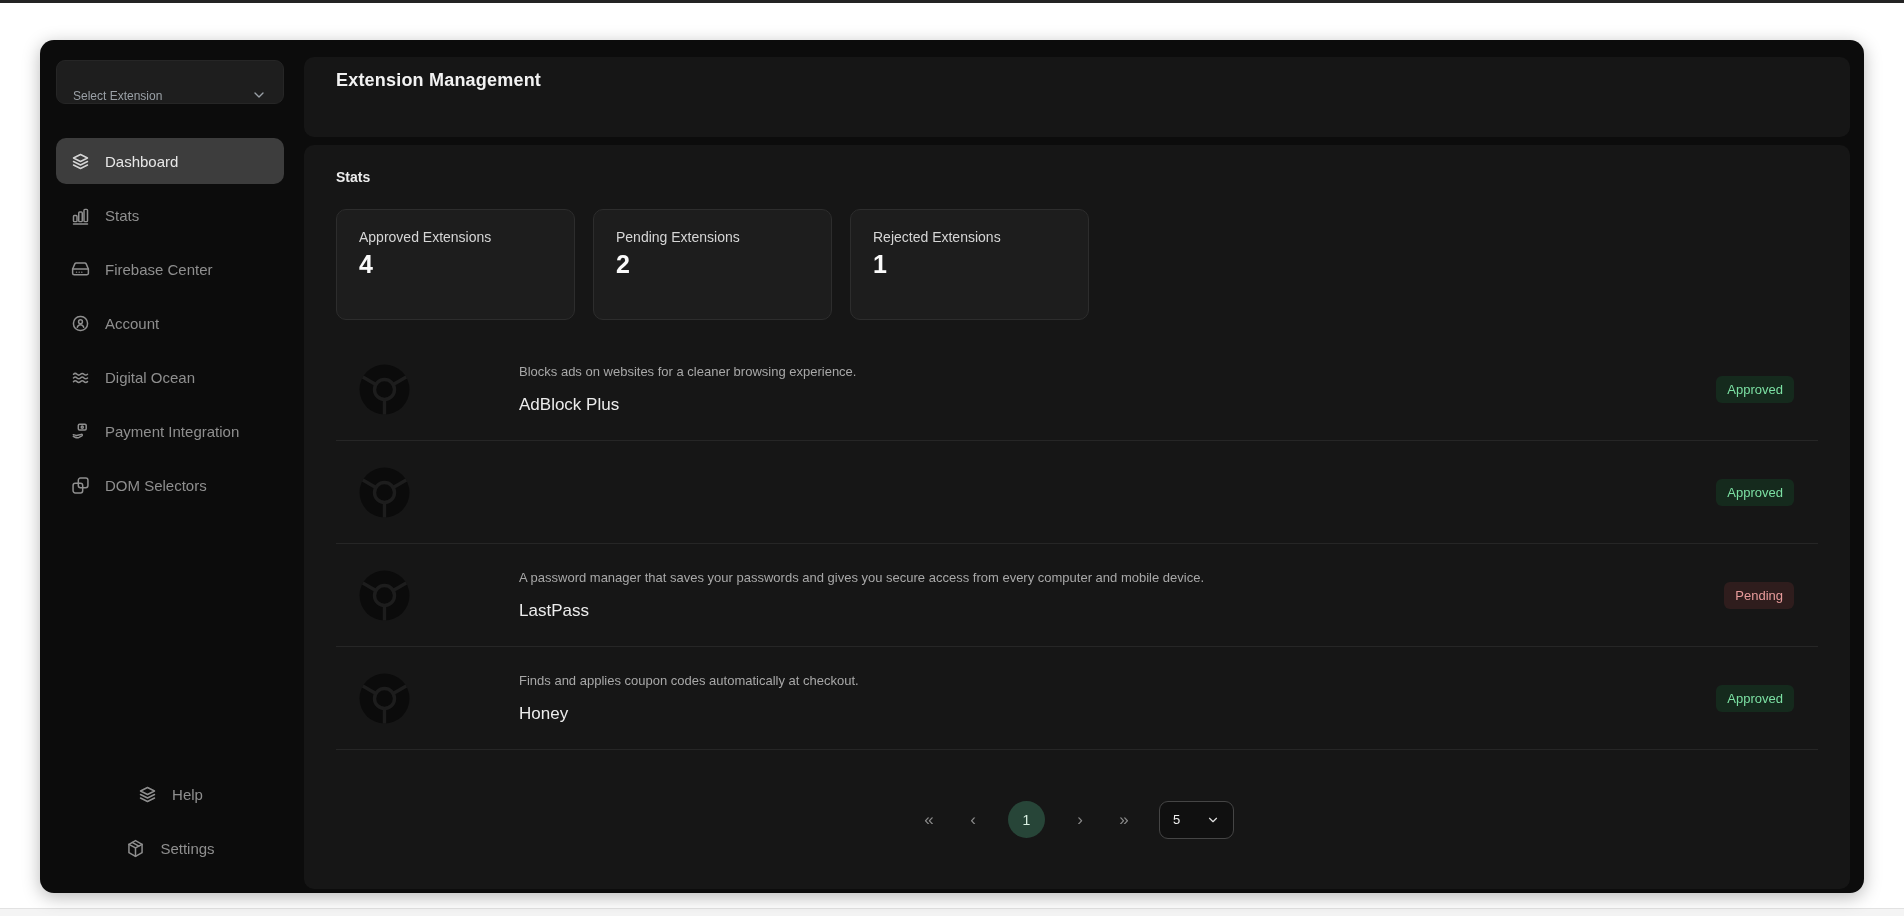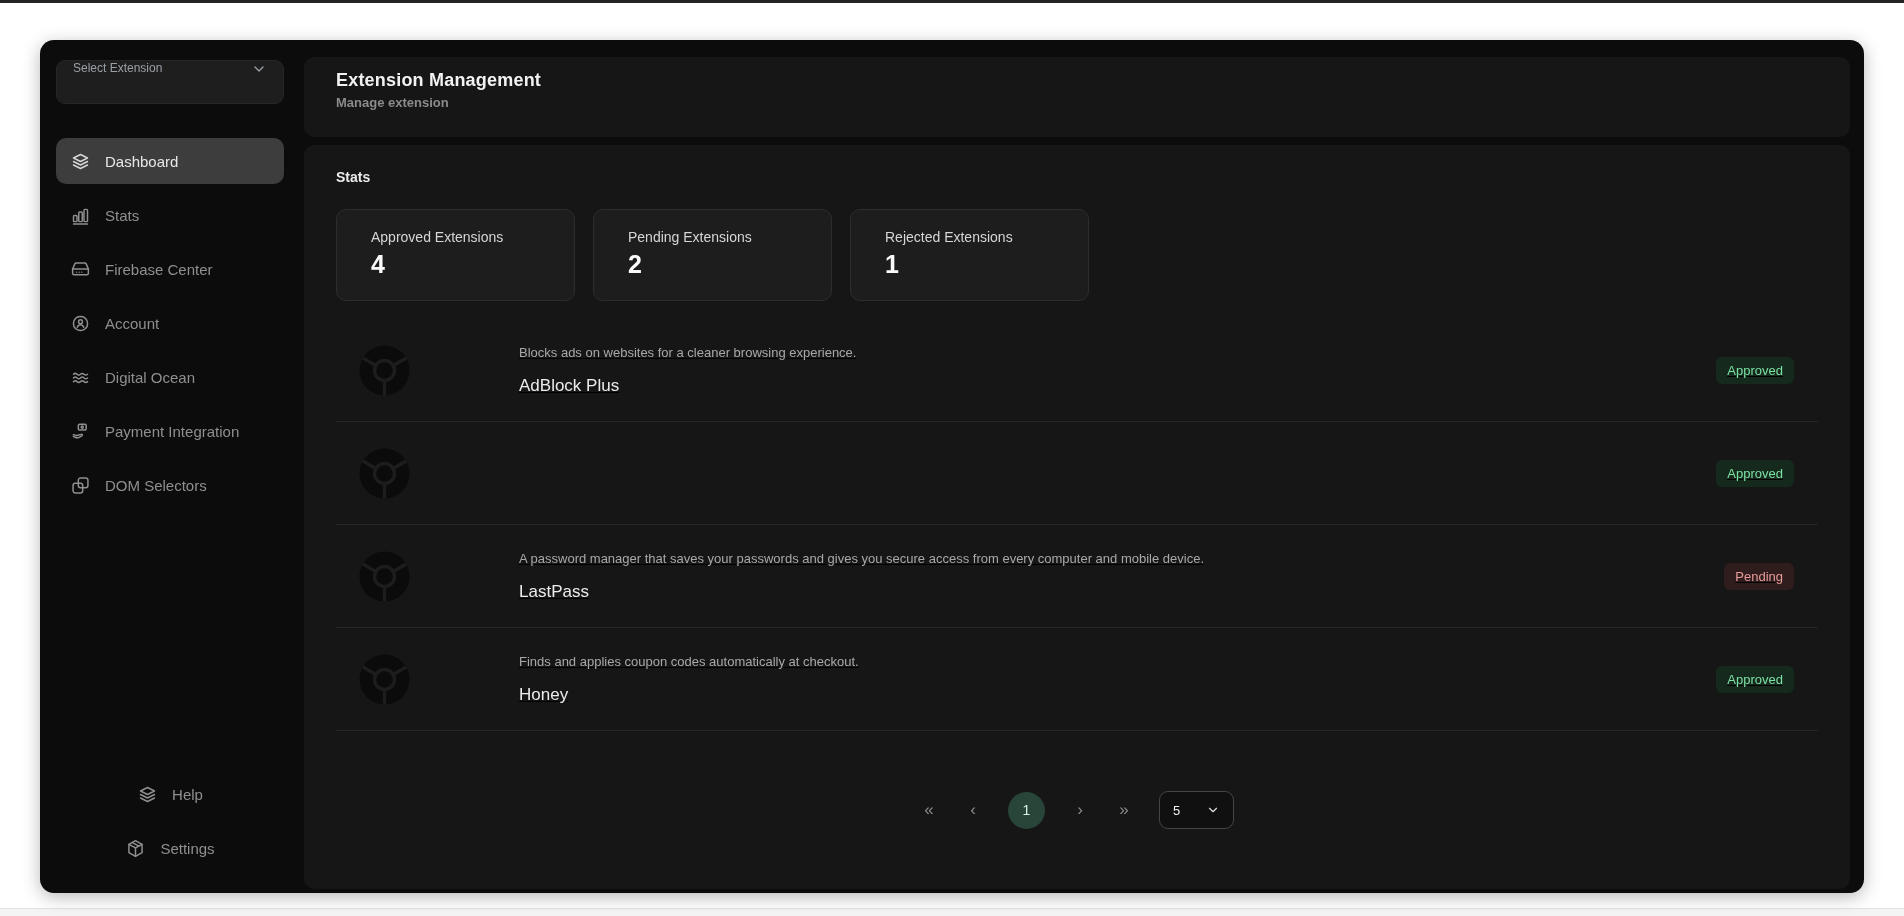--- a/index.html
+++ b/index.html
@@ -10,55 +10,55 @@
     background:#f4f4f4; border-top:1px solid #e2e2e2; }
 
   .frame { position:absolute; left:40px; top:40px; width:1824px; height:853px;
     background:#0c0c0c; border-radius:14px; display:flex; overflow:hidden;
     box-shadow:0 4px 18px rgba(0,0,0,.28); }
 
   
   .sidebar { width:260px; flex:0 0 260px; display:flex; flex-direction:column;
     padding:20px 16px 22px 16px; }
   .select-ext { height:44px; background:#1e1e1e; border:1px solid #262626; border-radius:9px;
-    display:flex; align-items:flex-start; justify-content:space-between; padding:0 16px;
+    display:flex; align-items:flex-end; justify-content:space-between; padding:0 16px;
     color:#9aa0a6; font-size:12px; cursor:pointer; }
   .select-ext svg { width:16px; height:16px; stroke:#9aa0a6; }
   .nav { margin-top:34px; display:flex; flex-direction:column; }
   .nav-bottom { margin-top:auto;align-items:center; }
   .nav-item { height:46px; margin-bottom:8px; border-radius:10px; display:flex; align-items:center;
     padding:0 14px; color:#8f8f8f; font-size:15px; cursor:pointer; }
   .nav-item svg { width:21px; height:21px; stroke:#8f8f8f; flex:0 0 21px; margin-right:14px; }
   .nav-item.active { background:#3d3d3d; color:#e7e7e7; }
   .nav-item.active svg { stroke:#d6d6d6; }
 
   
   .main { flex:1; display:flex; flex-direction:column; padding:17px 14px 4px 4px; }
   .card { background:#161616; border-radius:10px; }
   .header-card { height:80px; padding:13px 32px; }
   .page-title { color:#f2f2f2; font-size:18px; font-weight:600; letter-spacing:.2px; }
   .page-subtitle { color:#8b8b8b; font-size:13px; font-weight:600; margin-top:4px; }
 
   .body-card { flex:1; margin-top:8px; padding:24px 32px 0 32px; display:flex; flex-direction:column; }
   .section-label { color:#ececec; font-size:14px; font-weight:600; }
   .stat-row { display:flex; gap:18px; margin-top:24px; }
-  .stat-card { width:239px; height:92px; background:#1d1d1d; border:1px solid #2d2d2d;
-    border-radius:10px; padding:19px 34px; }
+  .stat-card { width:239px; height:111px; background:#1d1d1d; border:1px solid #2d2d2d;
+    border-radius:10px; padding:19px 22px; }
   .stat-label { color:#d6d6d6; font-size:14px; }
   .stat-value { color:#fafafa; font-size:25px; font-weight:600; margin-top:5px; }
 
   .apps-header { display:flex; align-items:flex-start; justify-content:space-between; margin-top:38px; }
   .apps-sub { color:#9aa0a6; font-size:13px; margin-top:7px; }
   .add-btn { background:#34d399; color:#0d2a1c; border:none; border-radius:17px; height:34px;
     padding:0 16px; font-size:13px; font-weight:700; cursor:pointer;
     font-family:"Liberation Sans","DejaVu Sans",sans-serif; }
 
   .app-list { margin-top:18px; }
   .app-row { height:103px; display:flex; align-items:center; padding-left:22px;
-    border-bottom:1px solid #262626;text-decoration:underline; }
+    border-bottom:1px solid #262626; }
   .app-icon { width:53px; height:53px; flex:0 0 53px; margin-right:108px; }
   .app-text { display:flex; flex-direction:column; }
   .app-desc { color:#a8a8a8; font-size:13px; }
   .app-name { color:#ececec; font-size:17px; font-weight:500; margin-top:16px; }
   .badge { margin-left:auto; margin-right:24px; border-radius:6px; padding:6px 11px;
     font-size:13px; }
   .status-approved { background:#152a1d; color:#7ce0a3; }
   .status-pending  { background:#2f1d1d; color:#e89b9b; }
 
   .pagination { flex:1; display:flex; align-items:center; justify-content:center; gap:26px;
@@ -204,21 +204,20 @@
           </svg>
         <span>Settings</span>
       </div>
     </nav>
   </aside>
 
   <main class="main">
 
     <div class="card header-card">
       <div class="page-title">Extension Management</div>
-      <div class="page-subtitle">Manage extension</div>
     </div>
 
     <div class="card body-card">
 
       <div class="section-label">Stats</div>
 
       <div class="stat-row">
         <div class="stat-card">
           <div class="stat-label">Approved Extensions</div>
           <div class="stat-value">4</div>

